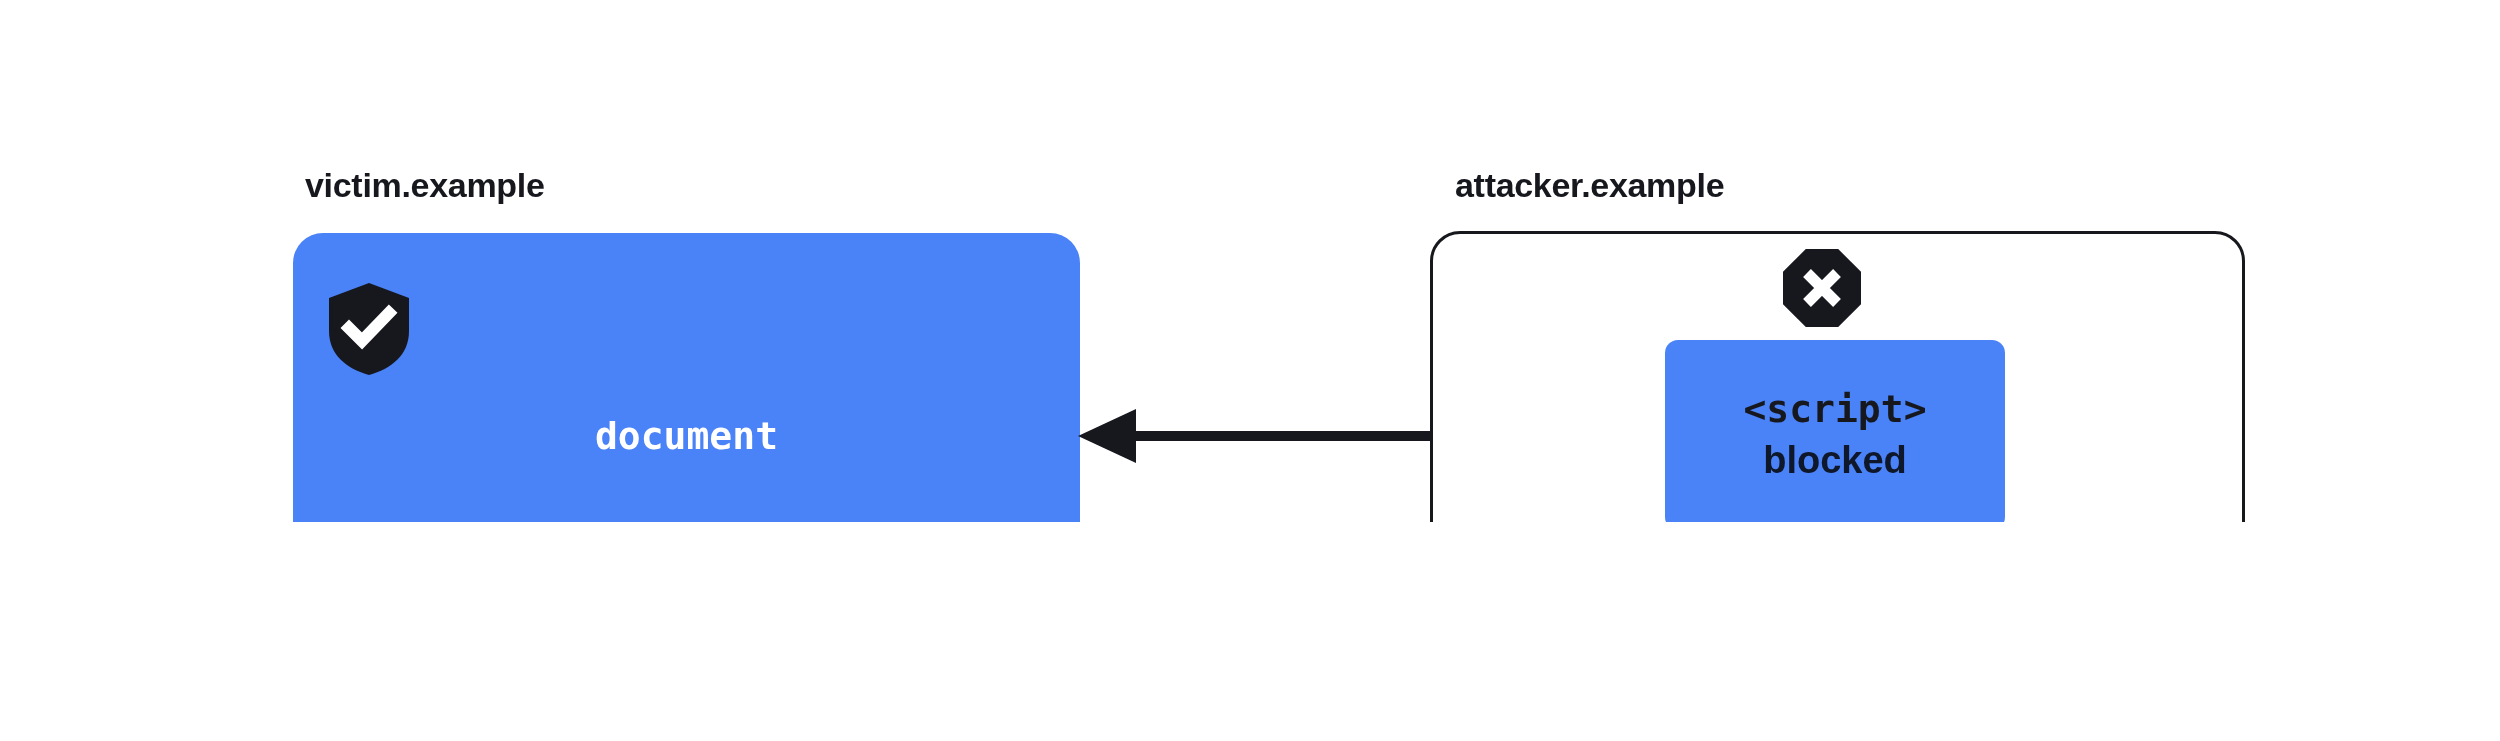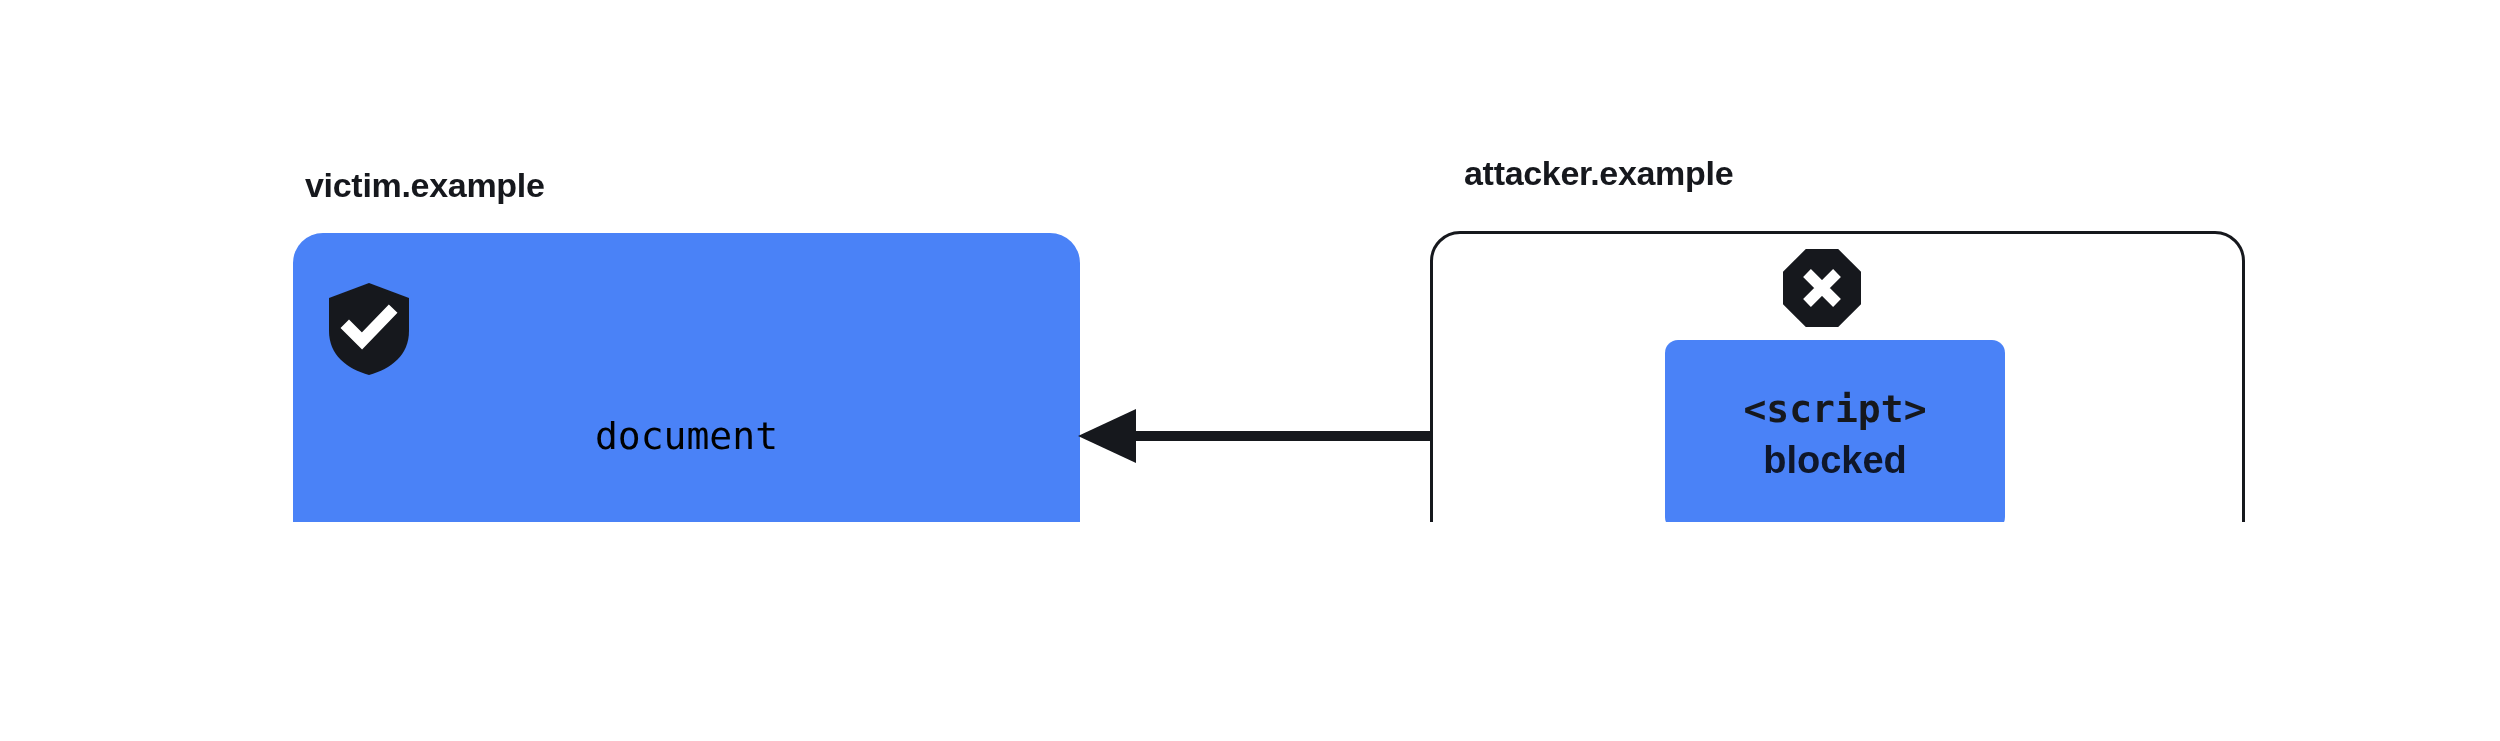--- a/index.html
+++ b/index.html
@@ -26,21 +26,21 @@
     position: absolute;
     font-family: "Liberation Sans", sans-serif;
     font-weight: bold;
     font-size: 34px;
     letter-spacing: -0.3px;
     color: #16181d;
     white-space: nowrap;
     line-height: 1;
   }
   #label-victim   { left: 305px;  top: 168px; }
-  #label-attacker { left: 1455px; top: 156px; margin-left: 9px; }
+  #label-attacker { left: 1455px; top: 168px; }
 
   
   #victim-panel {
     position: absolute;
     left: 293px;
     top: 233px;
     width: 787px;
     height: 407px;
     background: #4a82f7;
     border-radius: 30px;
@@ -64,24 +64,24 @@
     width: 787px;
     height: 407px;
     display: flex;
     flex-direction: column;
     align-items: center;
     justify-content: center;
     gap: 6px;
   }
   .mono-line {
     font-family: "DejaVu Sans Mono", "Liberation Mono", monospace;
-    font-weight: normal;
+    font-weight: bold;
     font-size: 38px;
     line-height: 1.35;
-    color: #000000;
+    color: #ffffff;
     white-space: pre;
     text-align: center;
   }
 
   
   #attacker-panel {
     position: absolute;
     left: 1430px;
     top: 231px;
     width: 815px;

